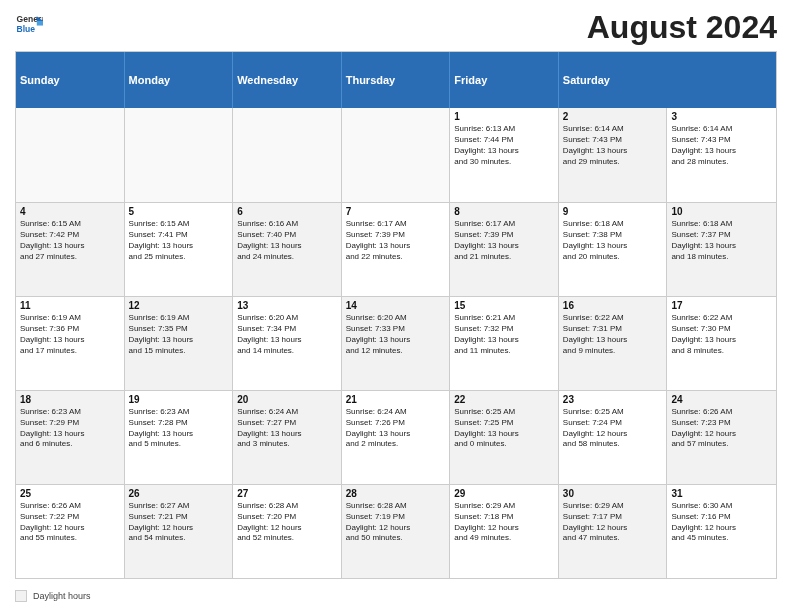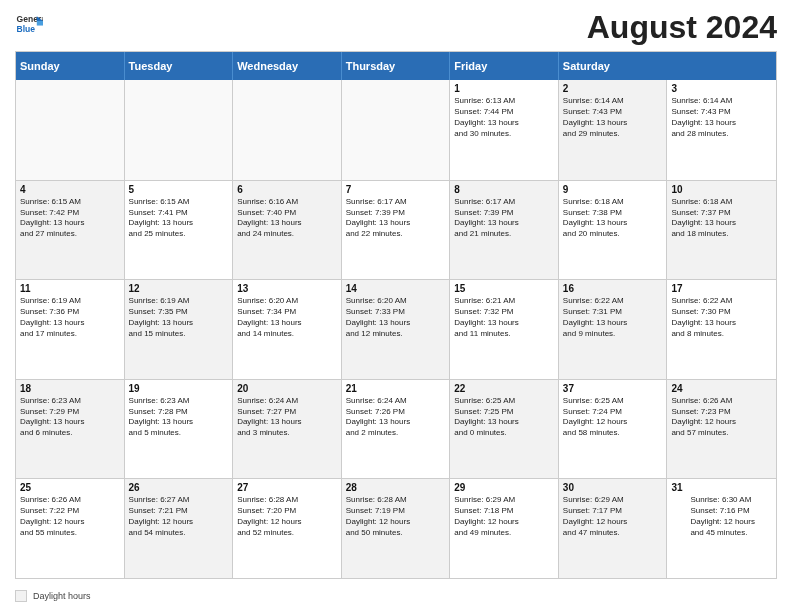--- a/index.html
+++ b/index.html
@@ -52,21 +52,21 @@
     }
     .cal-header {
       display: grid;
       grid-template-columns: repeat(7, 1fr);
       background: #2a6db5;
     }
     .cal-header-cell {
       color: #fff;
       font-size: 11px;
       font-weight: bold;
-      padding: 8px 4px;
+      padding: 22px 4px;
       text-align: left;
       border-right: 1px solid #4a8dcf;
     }
     .cal-header-cell:last-child { border-right: none; }
     .cal-body {
       flex: 1;
       display: grid;
       grid-template-rows: repeat(5, 1fr);
     }
     .cal-row {
@@ -128,21 +128,21 @@
       </svg>
     </div>
     <div class="title-block">
       <div class="month-year">August 2024</div>
     </div>
   </div>
 
   <div class="calendar">
     <div class="cal-header">
     <div class="cal-header-cell">Sunday</div>
-        <div class="cal-header-cell">Tuesday</div>
+        <div class="cal-header-cell">Monday</div>
         <div class="cal-header-cell">Wednesday</div>
         <div class="cal-header-cell">Thursday</div>
         <div class="cal-header-cell">Friday</div>
         <div class="cal-header-cell">Saturday</div>
       </div>
     <div class="cal-body">
     <div class="cal-row">
           <div class="cal-cell empty"></div>
           <div class="cal-cell empty"></div>
           <div class="cal-cell empty"></div>
@@ -301,21 +301,21 @@
 and 2 minutes.</div>
           </div>
           <div class="cal-cell alt">
             <div class="day-num">22</div>
             <div class="cell-info" style="white-space: pre-line;">Sunrise: 6:25 AM
 Sunset: 7:25 PM
 Daylight: 13 hours
 and 0 minutes.</div>
           </div>
           <div class="cal-cell">
-            <div class="day-num">37</div>
+            <div class="day-num">23</div>
             <div class="cell-info" style="white-space: pre-line;">Sunrise: 6:25 AM
 Sunset: 7:24 PM
 Daylight: 12 hours
 and 58 minutes.</div>
           </div>
           <div class="cal-cell alt">
             <div class="day-num">24</div>
             <div class="cell-info" style="white-space: pre-line;">Sunrise: 6:26 AM
 Sunset: 7:23 PM
 Daylight: 12 hours
@@ -360,21 +360,21 @@
           </div>
           <div class="cal-cell alt">
             <div class="day-num">30</div>
             <div class="cell-info" style="white-space: pre-line;">Sunrise: 6:29 AM
 Sunset: 7:17 PM
 Daylight: 12 hours
 and 47 minutes.</div>
           </div>
           <div class="cal-cell">
             <div class="day-num">31</div>
-            <div class="cell-info" style="white-space: pre-line; margin-left: 19px;">Sunrise: 6:30 AM
+            <div class="cell-info" style="white-space: pre-line;">Sunrise: 6:30 AM
 Sunset: 7:16 PM
 Daylight: 12 hours
 and 45 minutes.</div>
           </div>
         </div>
       </div>
   </div>
 
   <div class="legend">
     <span class="legend-box"></span>

